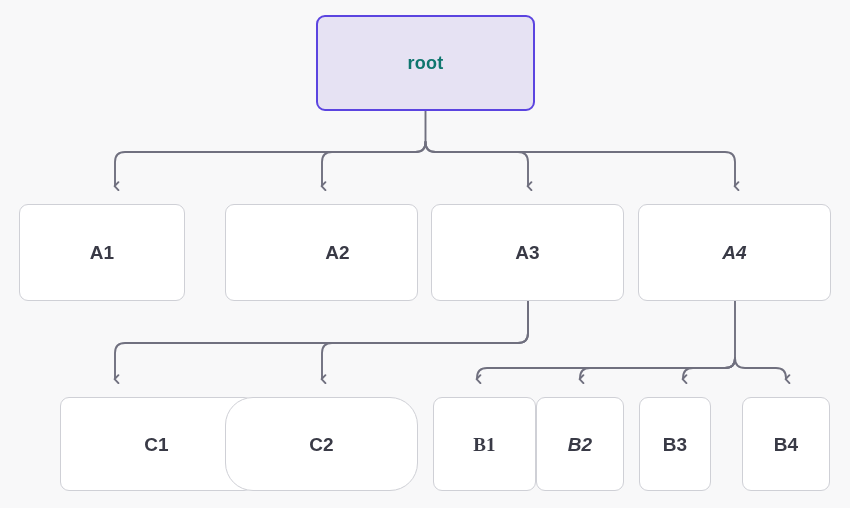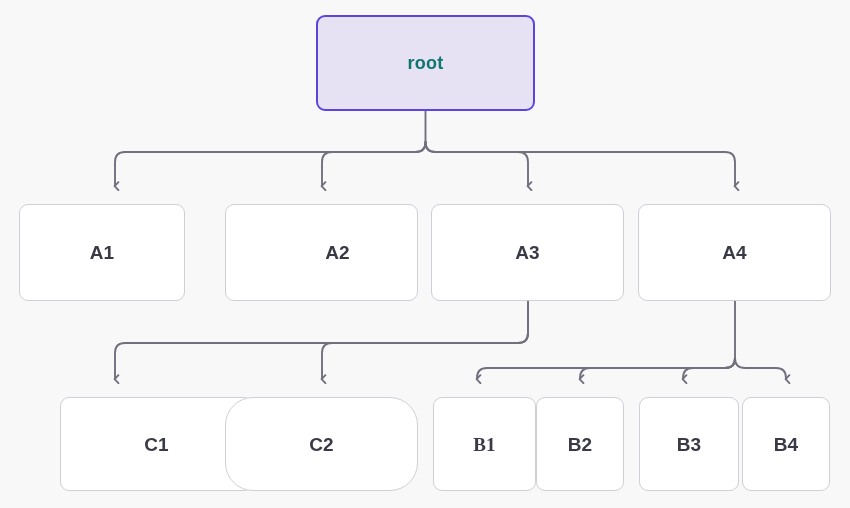--- a/index.html
+++ b/index.html
@@ -101,36 +101,36 @@
 
   <div class="node" style="left: 19px; top: 204px; width: 166px; height: 97px;">
     <span class="node-label">A1</span>
   </div>
   <div class="node" style="left: 225px; top: 204px; width: 193px; height: 97px; padding-left: 32px;">
     <span class="node-label">A2</span>
   </div>
   <div class="node" style="left: 431px; top: 204px; width: 193px; height: 97px;">
     <span class="node-label">A3</span>
   </div>
-  <div class="node" style="left: 638px; top: 204px; width: 193px; height: 97px;">
+  <div class="node" style="left: 638px; top: 204px; width: 193px; height: 97px; font-style: italic;">
     <span class="node-label">A4</span>
   </div>
 
   <div class="node" style="left: 19px; top: 397px; width: 193px; height: 94px; margin-left: 41px;">
     <span class="node-label">C1</span>
   </div>
   <div class="node" style="left: 225px; top: 397px; width: 193px; height: 94px; border-radius: 28px;">
     <span class="node-label">C2</span>
   </div>
   <div class="node" style="left: 433px; top: 397px; width: 103px; height: 94px; font-family: Liberation Serif, serif;">
     <span class="node-label">B1</span>
   </div>
-  <div class="node" style="left: 536px; top: 397px; width: 88px; height: 94px;">
+  <div class="node" style="left: 536px; top: 397px; width: 88px; height: 94px; font-style: italic;">
     <span class="node-label">B2</span>
   </div>
-  <div class="node" style="left: 639px; top: 397px; width: 100px; height: 94px; align-items: center;">
+  <div class="node" style="left: 639px; top: 397px; width: 72px; height: 94px; align-items: center;">
     <span class="node-label">B3</span>
   </div>
   <div class="node" style="left: 742px; top: 397px; width: 88px; height: 94px;">
     <span class="node-label">B4</span>
   </div>
 
 </div>
 
 </body></html>

